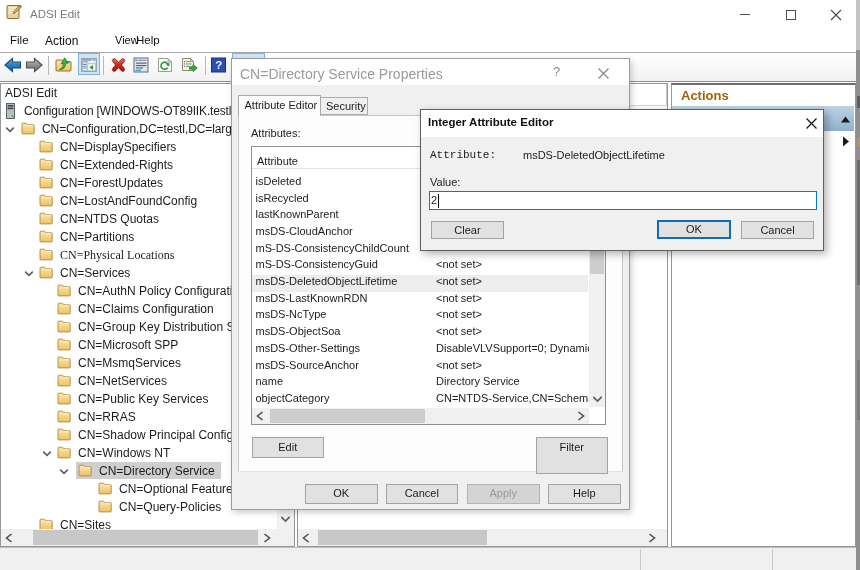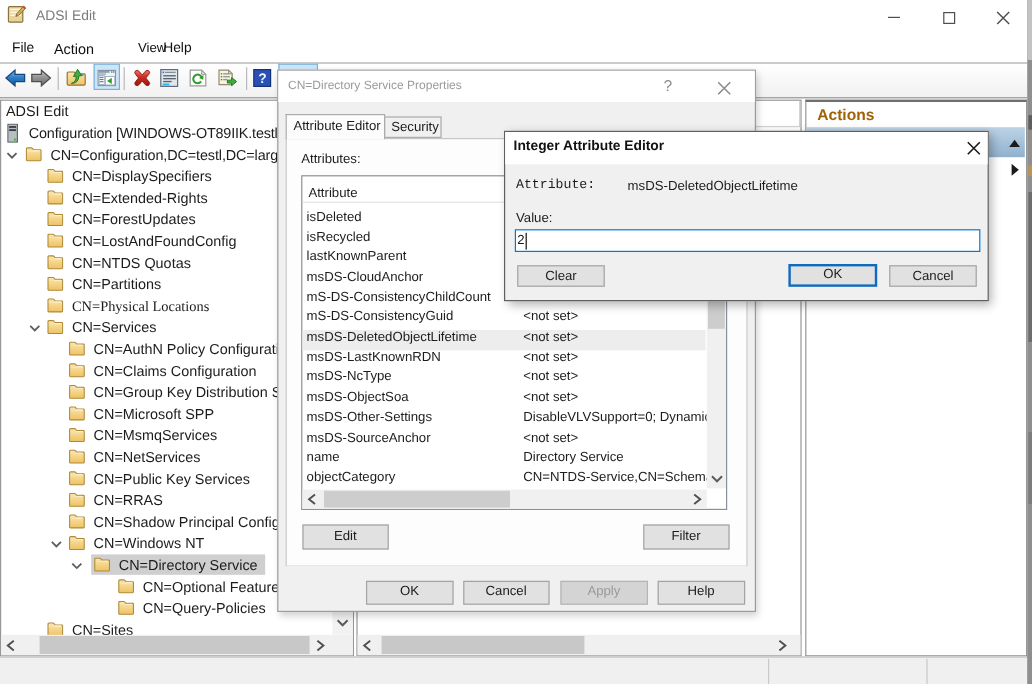--- a/index.html
+++ b/index.html
@@ -277,21 +277,21 @@
 <div class="ab" style="left:772px;top:549px;width:1px;height:21px;background:#c9c9c9;"></div>
 <div class="ab" style="left:856px;top:0;width:4px;height:570px;background:#8f8f8f;"></div>
 <div class="ab" style="left:856px;top:0;width:4px;height:50px;background:#c3c3c3;"></div>
 <div class="ab" style="left:857px;top:96px;width:3px;height:12px;background:#5e5e5e;"></div>
 <div class="ab" style="left:857px;top:138px;width:3px;height:9px;background:#bd9550;"></div>
 <div class="ab" style="left:857px;top:160px;width:3px;height:125px;background:#6d6d6d;"></div>
 <div class="ab" style="left:857px;top:360px;width:3px;height:60px;background:#7c7c7c;"></div>
 <div class="ab" style="left:231px;top:58px;width:399px;height:452px;background:#f0f0f0;
 border:1px solid #9c9c9c;box-sizing:border-box;box-shadow:2px 3px 6px rgba(0,0,0,0.18);"></div>
 <div class="ab" style="left:232px;top:59px;width:397px;height:26px;background:#fff;"></div>
-<div class="ab" style="left:240px;top:66px;font-size:10px;color:#9a9a9a;">CN=Directory Service Properties</div>
+<div class="ab" style="left:240px;top:66px;font-size:14px;color:#9a9a9a;">CN=Directory Service Properties</div>
 <div class="ab" style="left:553px;top:64px;font-size:13px;color:#8a8a8a;">?</div>
 <svg class="ab" style="left:597px;top:67px" width="13" height="13" viewBox="0 0 13 13">
 <path d="M1.5 1.5 L11.5 11.5 M11.5 1.5 L1.5 11.5" stroke="#8a8a8a" stroke-width="1.3"></path>
   </svg>
 <div class="ab" style="left:237.5px;top:115px;width:385px;height:357px;background:#fdfdfd;border:1px solid #c6c6c6;border-bottom-color:#e4e4e4;box-sizing:border-box;"></div>
 <div class="ab" style="left:320px;top:97px;width:48px;height:18px;background:#f0f0f0;border:1px solid #ababab;box-sizing:border-box;"></div>
 <div class="ab" style="left:326px;top:100px;font-size:11px;color:#1c1c1c;">Security</div>
 <div class="ab" style="left:237.5px;top:94.5px;width:83px;height:21px;background:#fcfcfc;border:1px solid #ababab;border-bottom:none;box-sizing:border-box;"></div>
 <div class="ab" style="left:244.5px;top:99px;font-size:11px;color:#1c1c1c;">Attribute Editor</div>
 <div class="ab" style="left:251px;top:127px;font-size:11px;color:#1c1c1c;">Attributes:</div>
@@ -329,21 +329,21 @@
   </svg>
 <div class="ab" style="left:252px;top:408px;width:337px;height:16px;background:#f0f0f0;"></div>
 <div class="ab" style="left:270px;top:409px;width:155px;height:14px;background:#cdcdcd;"></div>
 <svg class="ab" style="left:256px;top:411px" width="8" height="10" viewBox="0 0 8 10">
     <path d="M6.5 1 L1.5 5 L6.5 9" fill="none" stroke="#4f4f4f" stroke-width="1.6"></path>
   </svg>
 <svg class="ab" style="left:577px;top:411px" width="8" height="10" viewBox="0 0 8 10">
     <path d="M1.5 1 L6.5 5 L1.5 9" fill="none" stroke="#4f4f4f" stroke-width="1.6"></path>
   </svg>
 <div class="btn" style="left:251.5px;top:437px;width:72.5px;height:21px;line-height:19px;">Edit</div>
-<div class="btn" style="left:536px;top:437px;width:71.5px;height:21px;line-height:19px;">Filter</div>
+<div class="btn" style="left:536px;top:437px;width:71.5px;height:37px;line-height:19px;">Filter</div>
 <div class="btn" style="left:305px;top:484px;width:72.5px;height:19.5px;line-height:17.5px;">OK</div>
 <div class="btn" style="left:385.5px;top:484px;width:72.5px;height:19.5px;line-height:17.5px;">Cancel</div>
 <div class="btn" style="left:467px;top:484px;width:72.5px;height:19.5px;line-height:17.5px;background:#d4d4d4;border-color:#b4b4b4;color:#9a9a9a;">Apply</div>
 <div class="btn" style="left:548px;top:484px;width:72.5px;height:19.5px;line-height:17.5px;">Help</div>
 <div class="ab" style="left:420px;top:109px;width:404px;height:142px;background:#f0f0f0;
 border:1px solid #5f5f5f;box-sizing:border-box;box-shadow:3px 3px 8px rgba(0,0,0,0.3);"></div>
 <div class="ab" style="left:421px;top:110px;width:402px;height:27px;background:#fff;"></div>
 <div class="ab" style="left:428px;top:116px;font-size:11.5px;font-weight:bold;color:#111;">Integer Attribute Editor</div>
 <svg class="ab" style="left:805px;top:117px" width="13" height="13" viewBox="0 0 13 13">
 <path d="M1.5 1.5 L11.5 11.5 M11.5 1.5 L1.5 11.5" stroke="#1a1a1a" stroke-width="1.3"></path>

